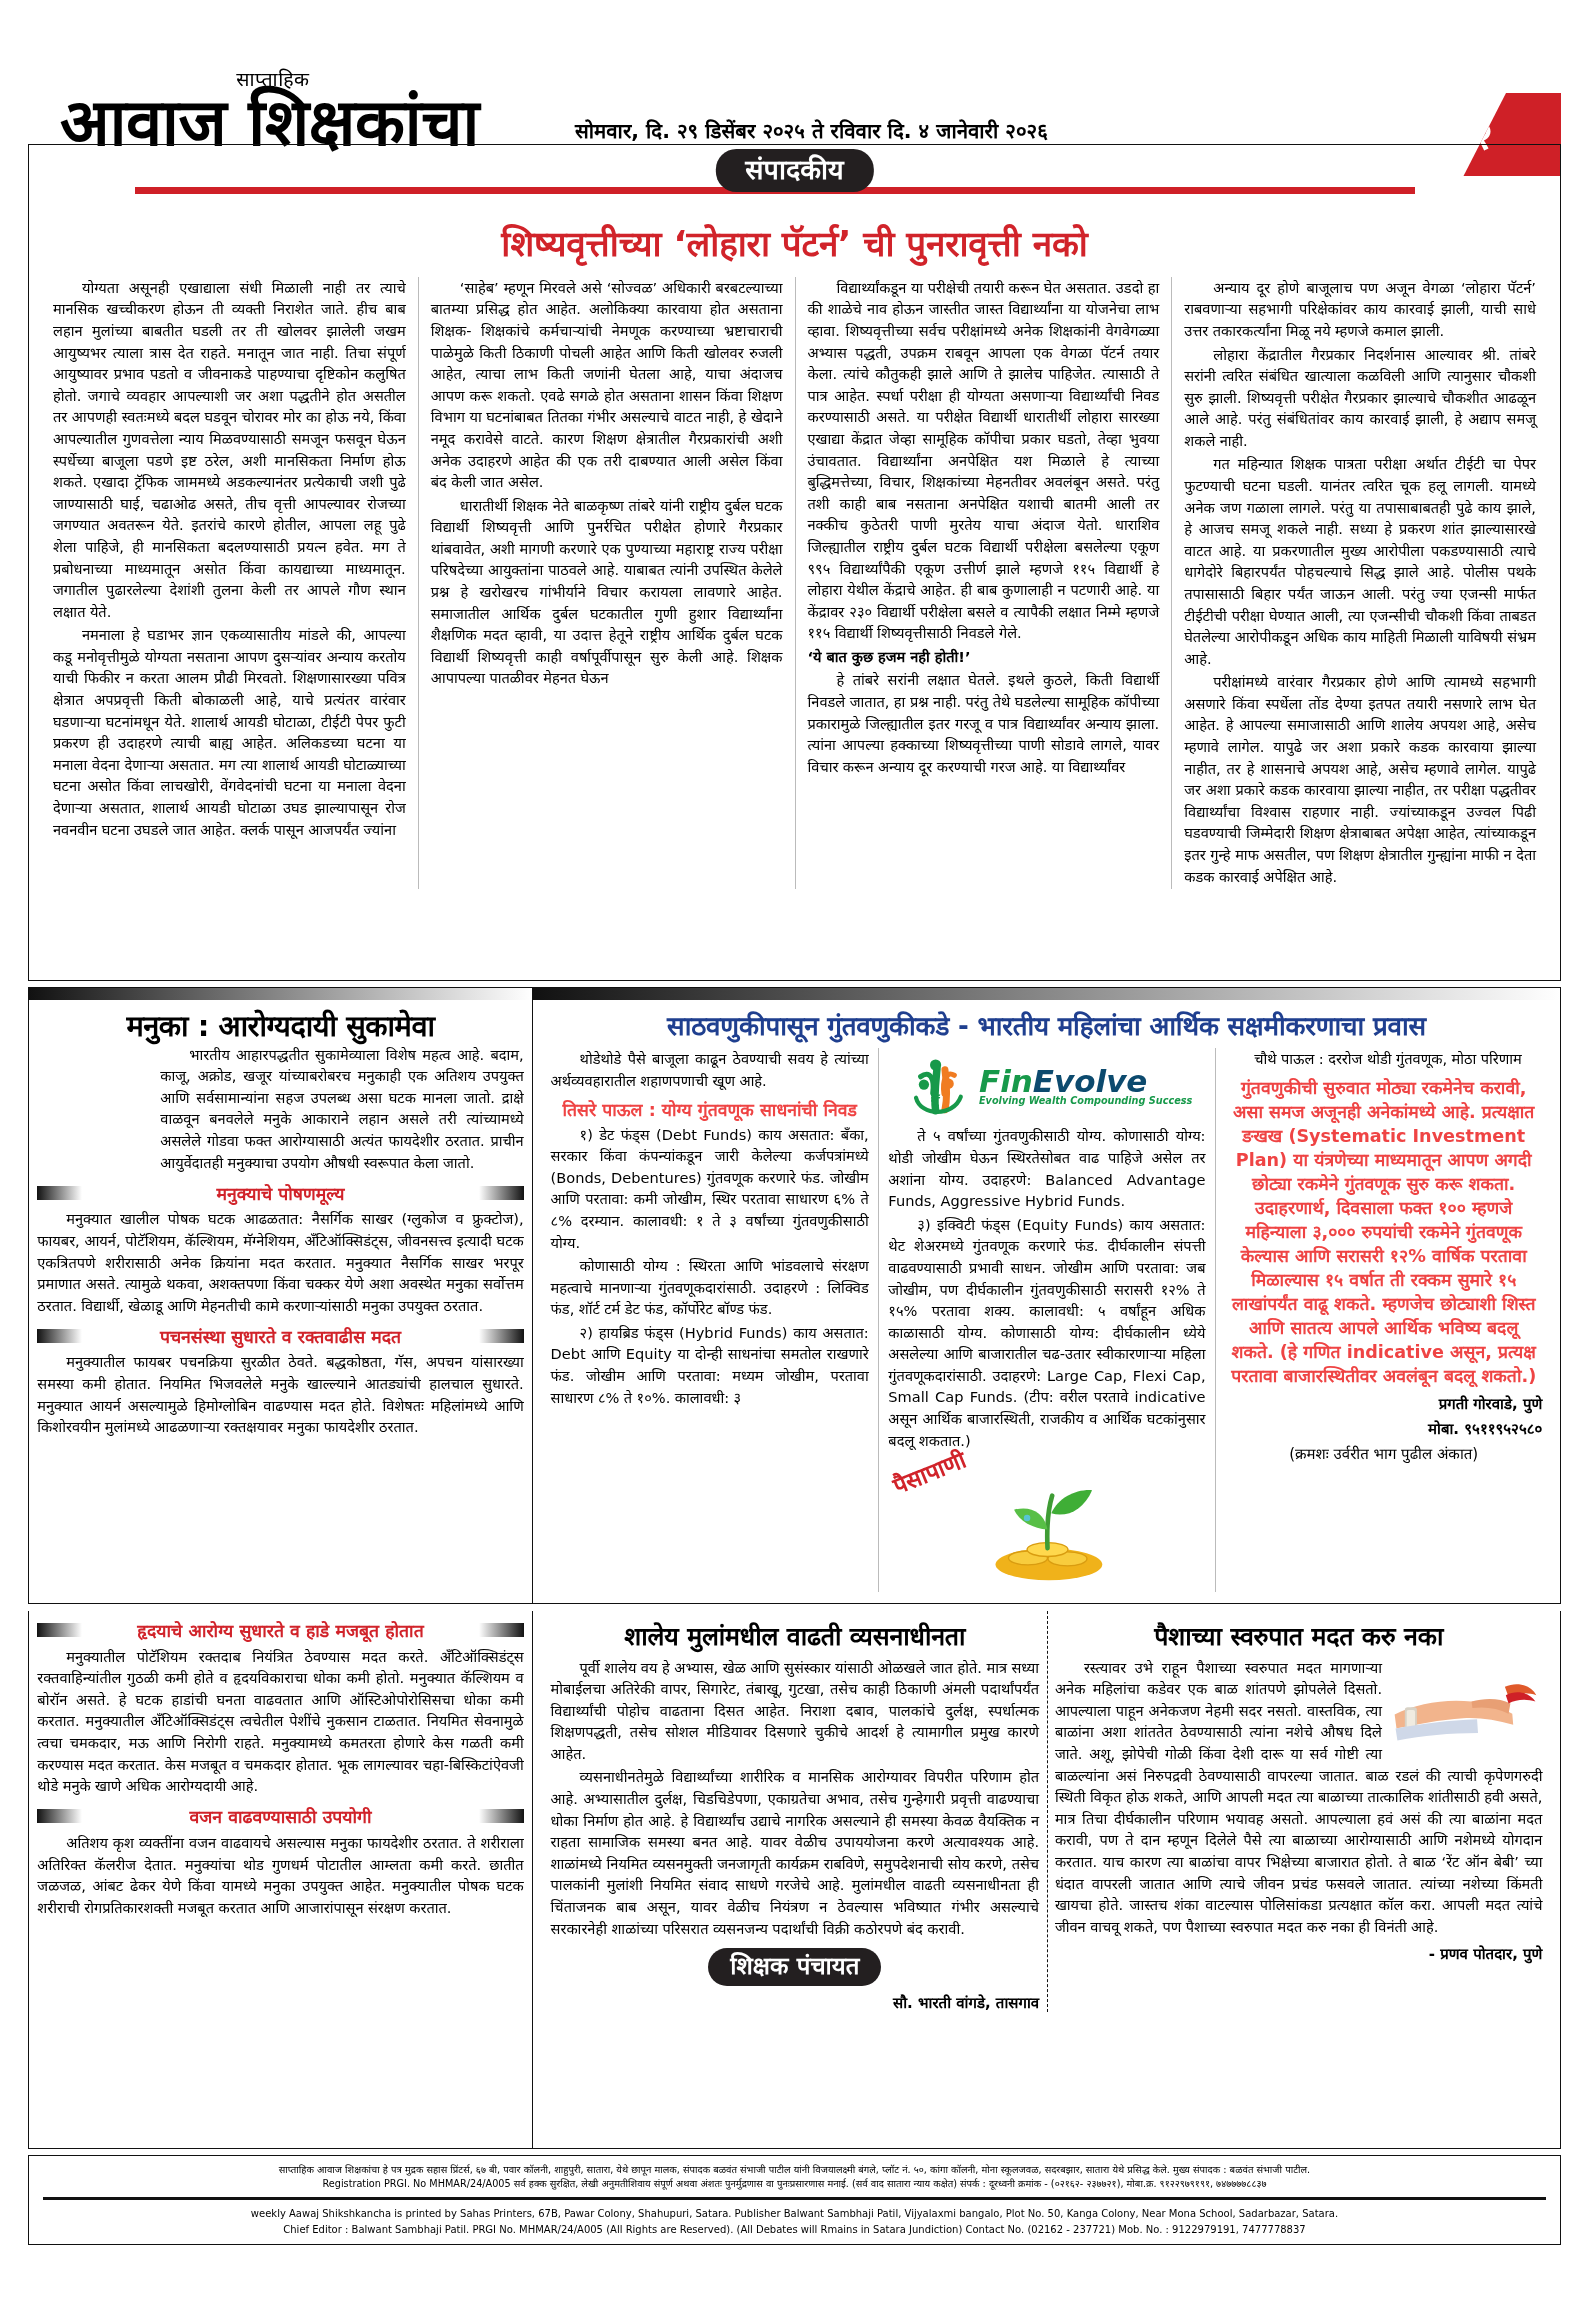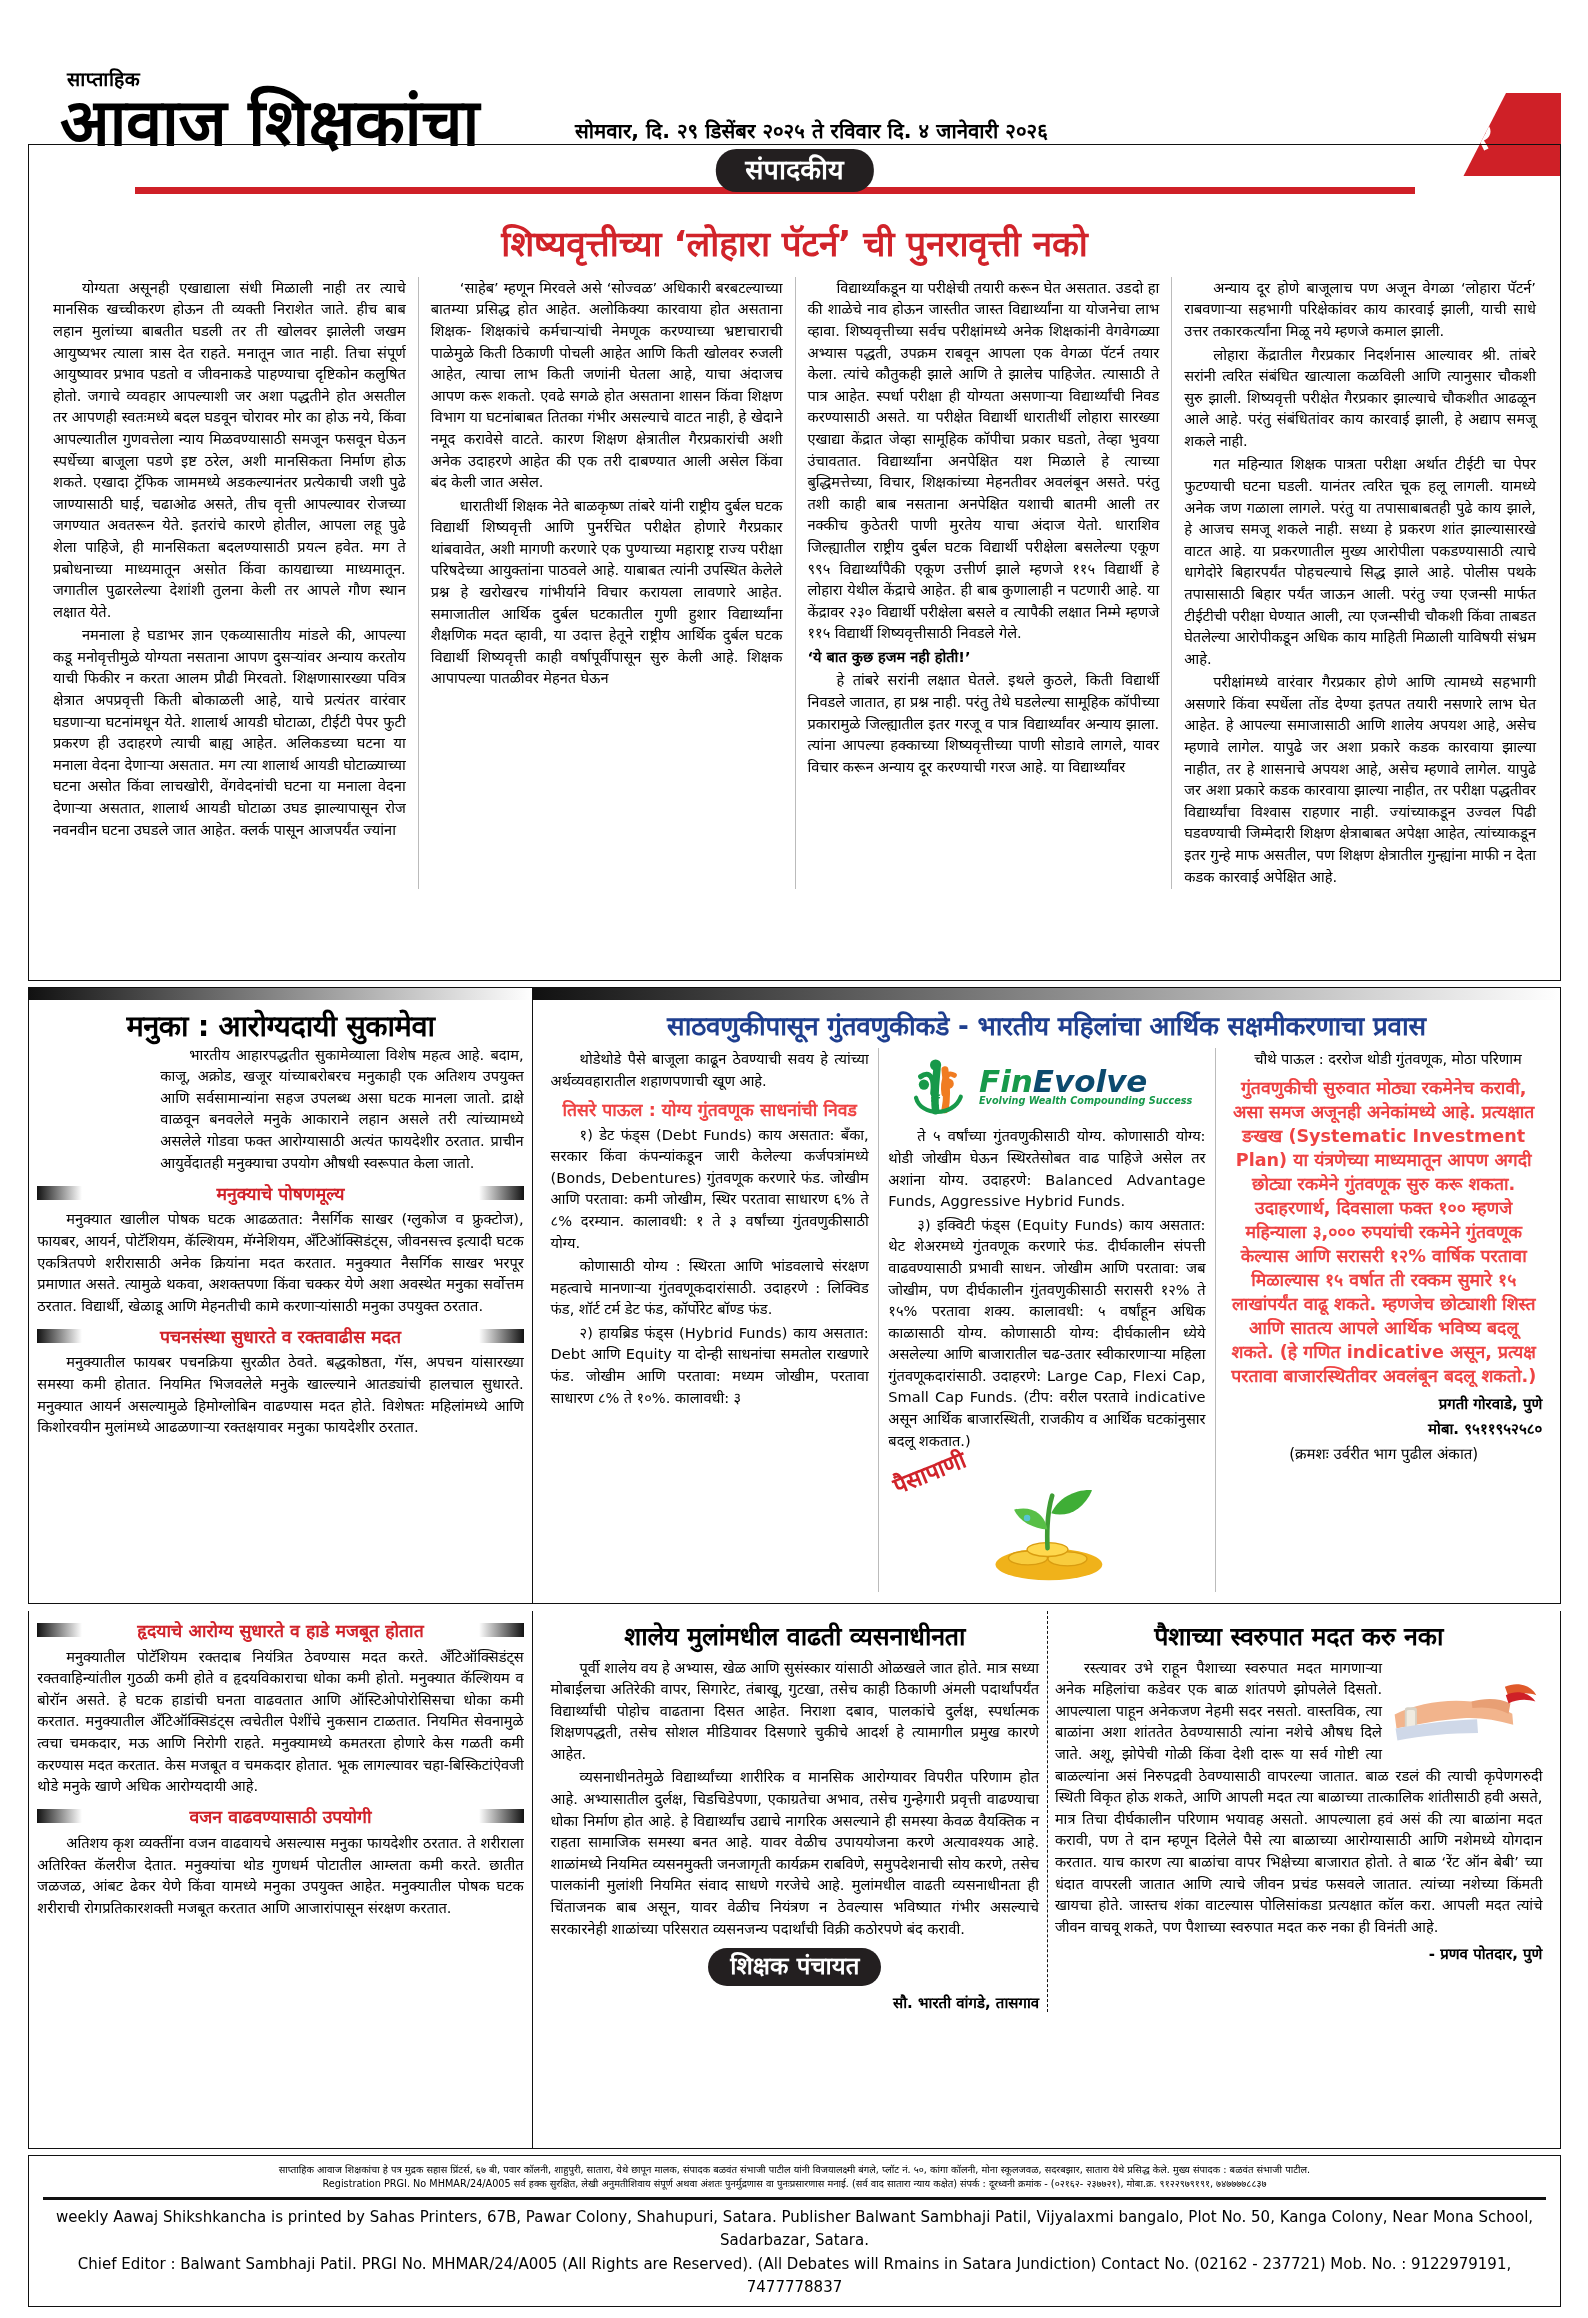--- a/index.html
+++ b/index.html
@@ -10,21 +10,21 @@
     font-family: "DejaVu Sans", sans-serif;
     color: #000;
     position: relative;
     overflow: hidden;
   }
   .page { width:1589px; height:2465px; position:relative; padding: 0 28px; }
 
   
   .masthead { position:relative; height: 139px; }
   .mh-left { position:absolute; left:32px; top:70px; }
-  .mh-kicker { font-size:19.5px; font-weight:bold; letter-spacing:0.5px; margin-left:7px; line-height:1; }
+  .mh-kicker { font-size:19.5px; font-weight:normal; letter-spacing:0.5px; margin-left:7px; line-height:1;text-align:center; }
   .mh-title { font-size:65px; font-weight:bold; line-height:1.02; letter-spacing:-0.5px; }
   .mh-date { position:absolute; left:547px; top:116px; font-size:20.4px; font-weight:bold; }
   .mh-rule { position:absolute; left:107px; top:187px; width:1280px; height:7.4px; background:#cf2027; }
   .pagebadge {
     position:absolute; right:0px; top:93px; width:125px; height:83px;
     background:#cf2027; color:#fff;
     clip-path: polygon(22% 100%, 56% 0%, 100% 0%, 100% 100%);
     display:flex; align-items:center; justify-content:flex-start;
   }
   .pagebadge span { font-size:40px; font-weight:bold; margin-left:36px; margin-top:-2.8px;}
@@ -113,21 +113,21 @@
   }
   .byline { text-align:right; font-size:15px; font-weight:bold; margin-top:5.6px; }
   .byline-c { text-align:center; font-size:15px; font-weight:bold; margin-top:4.6px;}
 
   .hand-graphic { width:153px; height:88px; float:right; margin:2.8px 0 1.9px 7.4px; }
 
   
   .footer { border:1.4px solid #111; margin-top:6.5px; padding:6.5px 14px; }
   .foot-mr { font-size:9.7px; text-align:center; line-height:1.5; }
   .foot-sep { height:3.2px; background:#111; margin:5.6px 0; }
-  .foot-en { font-size:15px; text-align:center; line-height:1.55; }
+  .foot-en { font-size:10px; text-align:center; line-height:1.55; }
 
   .two-col { display:flex; }
   .two-col > div { width:50%; padding:0 7.4px; }
   .two-col > div + div { border-left:1.4px dashed #111; }
 </style>
 </head>
 <body>
 
 <div class="page">
 

